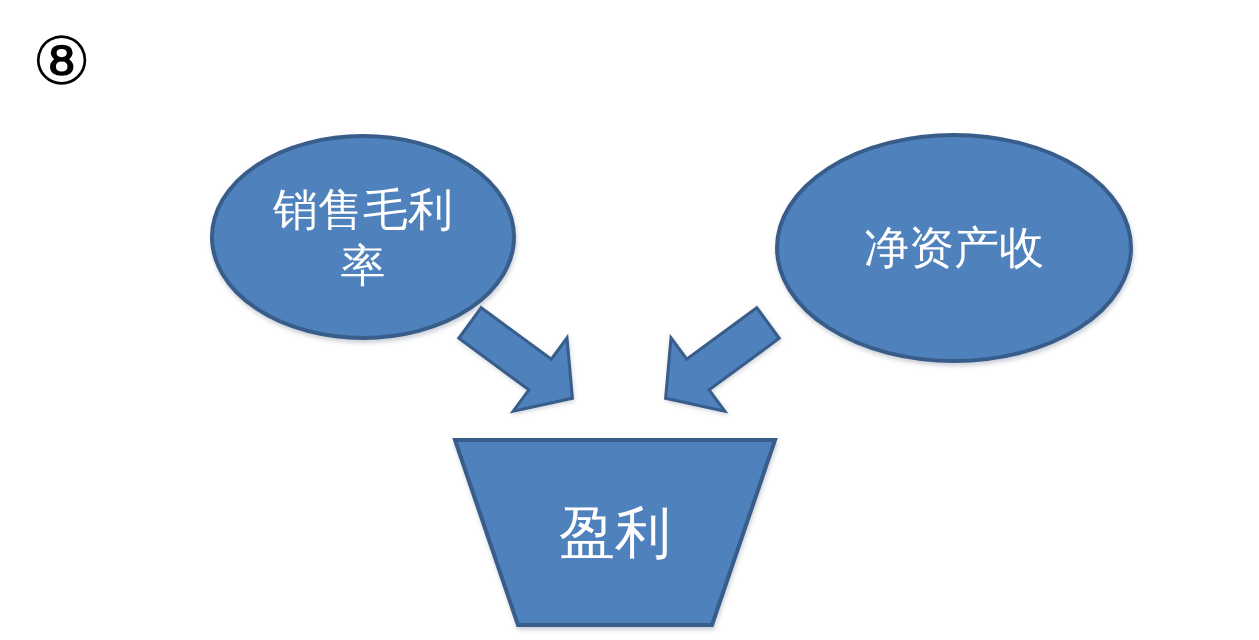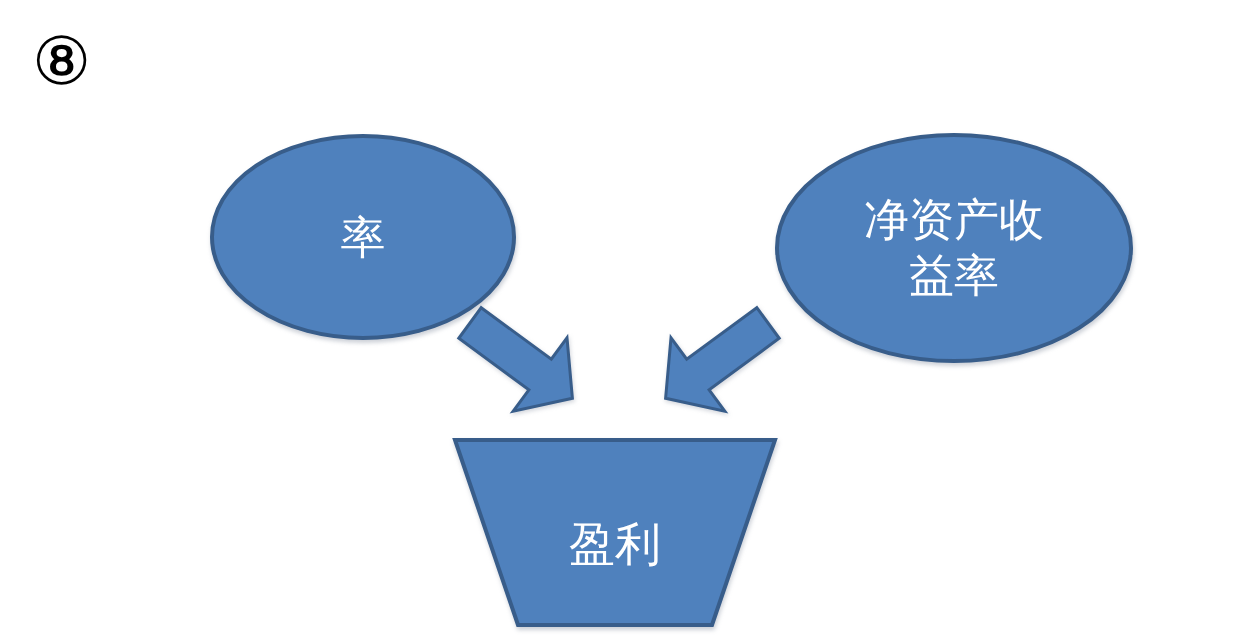--- a/index.html
+++ b/index.html
@@ -46,22 +46,22 @@
   }
   .label-left-ellipse {
     left: 210px; top: 136px; width: 306px; height: 204px;
     font-size: 45px; line-height: 56px;
   }
   .label-right-ellipse {
     left: 776px; top: 134px; width: 356px; height: 228px;
     font-size: 45px; line-height: 56px;
   }
   .label-funnel {
-    left: 455px; top: 452px; width: 320px; height: 185px;
-    font-size: 46px; line-height: 57px;
+    left: 455px; top: 440px; width: 320px; height: 185px;
+    font-size: 56px; line-height: 57px;
   }
   .slide-number-badge {
     position: absolute;
     left: 32px; top: 26px;
     font-size: 66px;
     line-height: 72px;
     color: var(--badge-text, #000000);
     font-family: "DejaVu Sans", "Liberation Sans", sans-serif;
   }
 </style>
@@ -79,25 +79,25 @@
     <polygon class="shape shape-funnel" points="455,440 775,440 712,625 518,625"></polygon>
 
     <polygon class="shape shape-arrow" points="481.2,307.7 551.3,359.2 567.0,337.8 572.4,398.2 513.2,411.2 528.9,389.8 458.8,338.3"></polygon>
 
     <polygon class="shape shape-arrow" points="756.8,307.7 686.7,359.2 671.0,337.8 665.6,398.2 724.8,411.2 709.1,389.8 779.2,338.3"></polygon>
   </svg>
 
   <div class="slide-number-badge">⑧</div>
 
   <div class="node-label label-left-ellipse">
+    <span class="line">销售毛利</span>
     <span class="line">率</span>
   </div>
 
   <div class="node-label label-right-ellipse">
     <span class="line">净资产收</span>
-    <span class="line">益率</span>
   </div>
 
   <div class="node-label label-funnel">
     <span class="line">盈利</span>
   </div>
 
 </div>
 
 </body></html>

